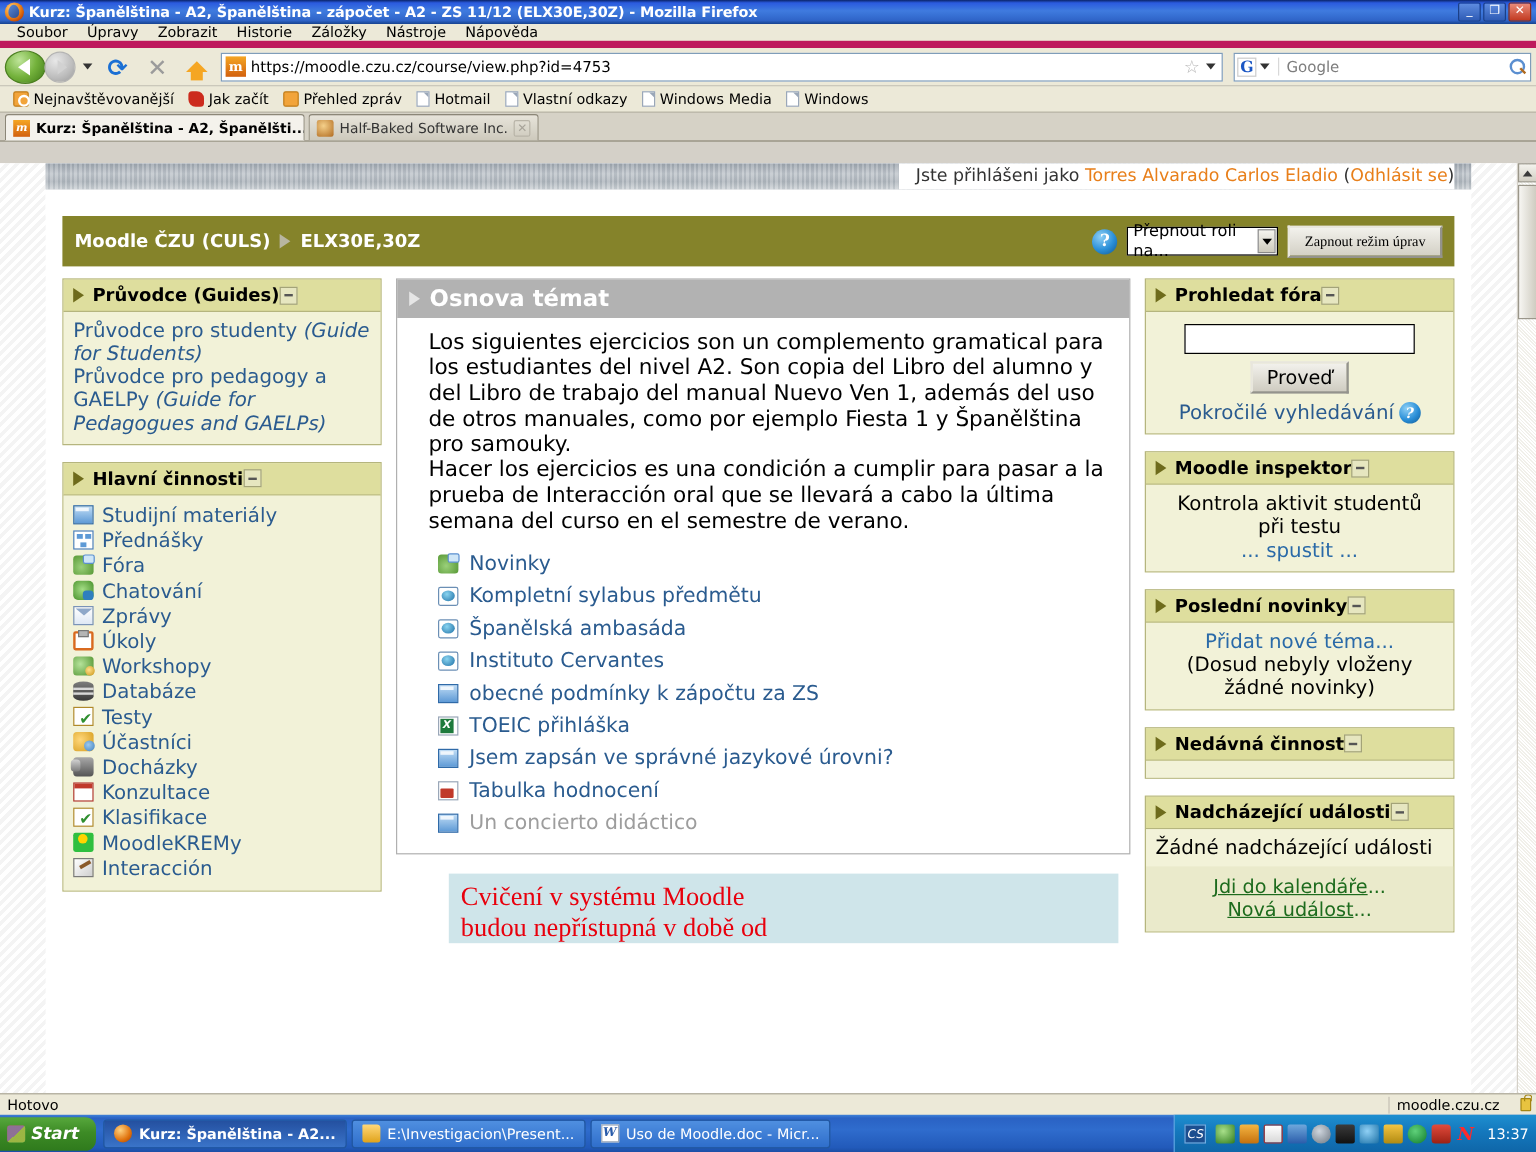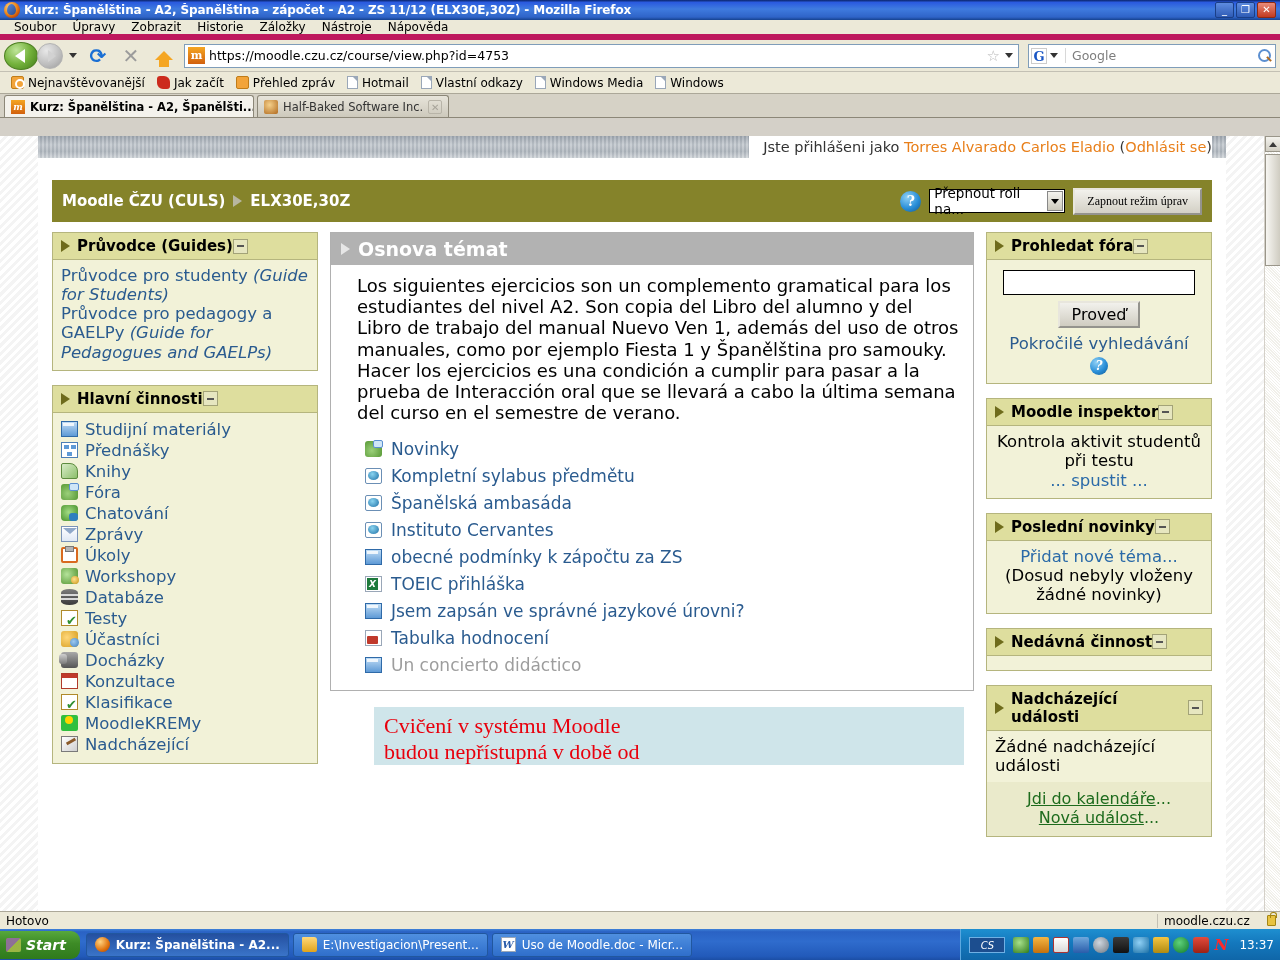--- a/index.html
+++ b/index.html
@@ -189,40 +189,40 @@
   #crumbwrap{ display:flex;align-items:center;gap:8px;color:#fff;font-size:15px;font-weight:bold;}
   #crumbwrap .tri{width:0;height:0;border-top:6px solid transparent;border-bottom:6px solid transparent;border-left:9px solid #b8b6a0;}
   #olive-right{ display:flex;align-items:center;gap:8px; }
   .qmark{
     width:21px;height:21px;border-radius:50%;flex:0 0 auto;
     background:radial-gradient(circle at 35% 30%,#8fd0f5 0%,#2a8fd8 55%,#10568f 100%);
     color:#fff;font-weight:bold;font-size:14px;text-align:center;line-height:21px;
     font-family:"DejaVu Serif",serif;
   }
   #role-select{
-    width:136px;height:24px;background:#fff;border:1px solid #000;
+    width:126px;height:24px;background:#fff;border:1px solid #000;
     display:flex;align-items:center;justify-content:space-between;
     font-size:13.5px;padding:0 0 0 4px;color:#000;
   }
   #role-select .dd{
     width:17px;height:20px;margin:1px;background:linear-gradient(to bottom,#f4f3ee,#cdcabd);
     border:1px solid #888; display:flex;align-items:center;justify-content:center;
   }
   #role-select .dd i{width:0;height:0;border-left:4px solid transparent;border-right:4px solid transparent;border-top:5px solid #000;}
   #edit-btn{
     background:linear-gradient(to bottom,#f2f1ec,#d3d0c5);
     border:2px outset #e8e6dd; padding:4px 12px; font-size:12px; color:#000;
     font-family:Liberation Serif, serif;
   }
 
   
   #cols{ display:flex; padding:10px 14px 0 14px; gap:12px; align-items:flex-start;}
   #left-col{ width:266px; flex:0 0 auto;}
   #mid-col{ flex:1 1 auto; }
-  #right-col{ width:226px; flex:0 0 auto;}
+  #right-col{ width:258px; flex:0 0 auto;}
 
   .block{ margin-bottom:14px; border:1px solid #b5b57e; background:#f2f2d8;}
   .block-head{
     background:#dede9e; padding:4px 8px; display:flex;align-items:center;
     border-bottom:1px solid #b5b57e;
   }
   .block-head .lbl{ display:flex;align-items:center;gap:7px;font-weight:bold;font-size:15px;color:#000;}
   .block-head .tri{width:0;height:0;border-top:6px solid transparent;border-bottom:6px solid transparent;border-left:9px solid #6e6b1c;}
   .minus{
     width:15px;height:15px;background:#e6e6c0;border:1px solid #a3a378;
@@ -297,21 +297,21 @@
   .rblock .block-body{ text-align:center; }
   #forum-search-input{
     width:192px;height:25px;border:1px solid #000;background:#fff;display:block;margin:4px auto 0 auto;
   }
   #forum-search-btn{
     margin:6px auto 0 auto; display:block;
     background:linear-gradient(to bottom,#f2f1ec,#cfccc1);
     border:2px outset #e8e6dd; padding:2px 12px;font-size:16px;color:#000;
     font-family:"DejaVu Sans",sans-serif;
   }
-  .adv-search{ color:#2a5b8f;font-size:16.5px;display:inline-flex;align-items:center;gap:4px;margin-top:6px;flex-direction:column;}
+  .adv-search{ color:#2a5b8f;font-size:16.5px;display:inline-flex;align-items:center;gap:4px;margin-top:6px;}
   .rtext{ font-size:16.5px;color:#000;line-height:1.18;}
   .rlink{ color:#2a6aa8;font-size:16.5px; }
   .rlink-green{ color:#1d6b1d;font-size:16px;}
   .rlink-green u{ text-decoration:underline;}
   .left-text{ text-align:left; }
   .ev-sub{ background:#eaeacb; margin:6px -8px -8px -8px; padding:7px 8px 9px 8px; }
 
   
   #vscroll{
     position:absolute;right:0;top:136px;width:16px;height:775px;
@@ -376,21 +376,21 @@
   .tbtn .i.folder{background:linear-gradient(to bottom,#ffd87a,#e0a31b);border-radius:1px 3px 2px 2px;}
   .tbtn .i.word{background:#fff;border:1px solid #9aa7b8;color:#2a5caa;font-size:10px;font-weight:bold;text-align:center;line-height:13px;font-family:"DejaVu Serif",serif;}
   #tray{
     margin-left:auto;height:31px;display:flex;align-items:center;gap:4px;padding:0 6px 0 8px;
     background:linear-gradient(to bottom,#1e8fd0 0%,#1478bd 45%,#0f66a8 100%);
     border-left:1px solid #5ba8e0;
   }
   #tray .ti{ width:16px;height:16px;border-radius:2px; flex:0 0 auto;}
   #tray .clock{ color:#fff;font-size:12px;margin-left:6px; }
   #lang-ind{
-    width:36px;height:16px;background:#1c4e8f;color:#fff;font-size:10px;
+    width:18px;height:16px;background:#1c4e8f;color:#fff;font-size:10px;
     text-align:center;line-height:16px;border:1px solid #6fb0e4;margin-right:4px;
   }
 </style>
 </head>
 <body>
 
 <div id="titlebar">
   <span class="ff-ico"></span>
   <span id="title-text">Kurz: Španělština - A2, Španělština - zápočet - A2 - ZS 11/12 (ELX30E,30Z) - Mozilla Firefox</span>
   <span id="win-btns">
@@ -546,24 +546,20 @@
           <div class="block-body" id="activities-list">
                 <div class="act-item">
                   <i class="ico window"></i>
                   <span class="txt">Studijní materiály</span>
                 </div>
                 <div class="act-item">
                   <i class="ico lesson"></i>
                   <span class="txt">Přednášky</span>
                 </div>
                 <div class="act-item">
-                  <i class="ico book"></i>
-                  <span class="txt">Knihy</span>
-                </div>
-                <div class="act-item">
                   <i class="ico forum"></i>
                   <span class="txt">Fóra</span>
                 </div>
                 <div class="act-item">
                   <i class="ico chat"></i>
                   <span class="txt">Chatování</span>
                 </div>
                 <div class="act-item">
                   <i class="ico mail"></i>
                   <span class="txt">Zprávy</span>
@@ -599,21 +595,21 @@
                 <div class="act-item">
                   <i class="ico quiz"></i>
                   <span class="txt">Klasifikace</span>
                 </div>
                 <div class="act-item">
                   <i class="ico kremy"></i>
                   <span class="txt">MoodleKREMy</span>
                 </div>
                 <div class="act-item">
                   <i class="ico anti"></i>
-                  <span class="txt">Nadcházející</span>
+                  <span class="txt">Interacción</span>
                 </div>
               </div>
         </div>
 
       </div>
 
       <div id="mid-col">
         <div id="topic-block">
           <div id="topic-head">
             <i class="tri"></i>

